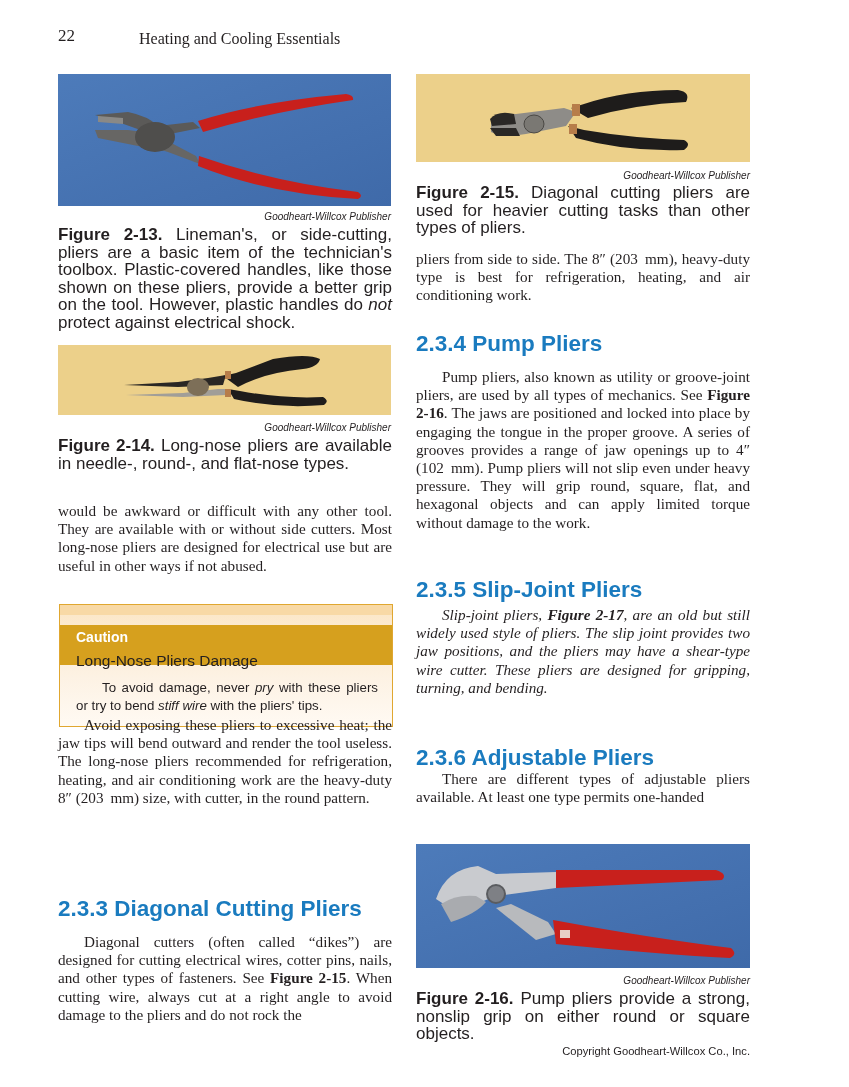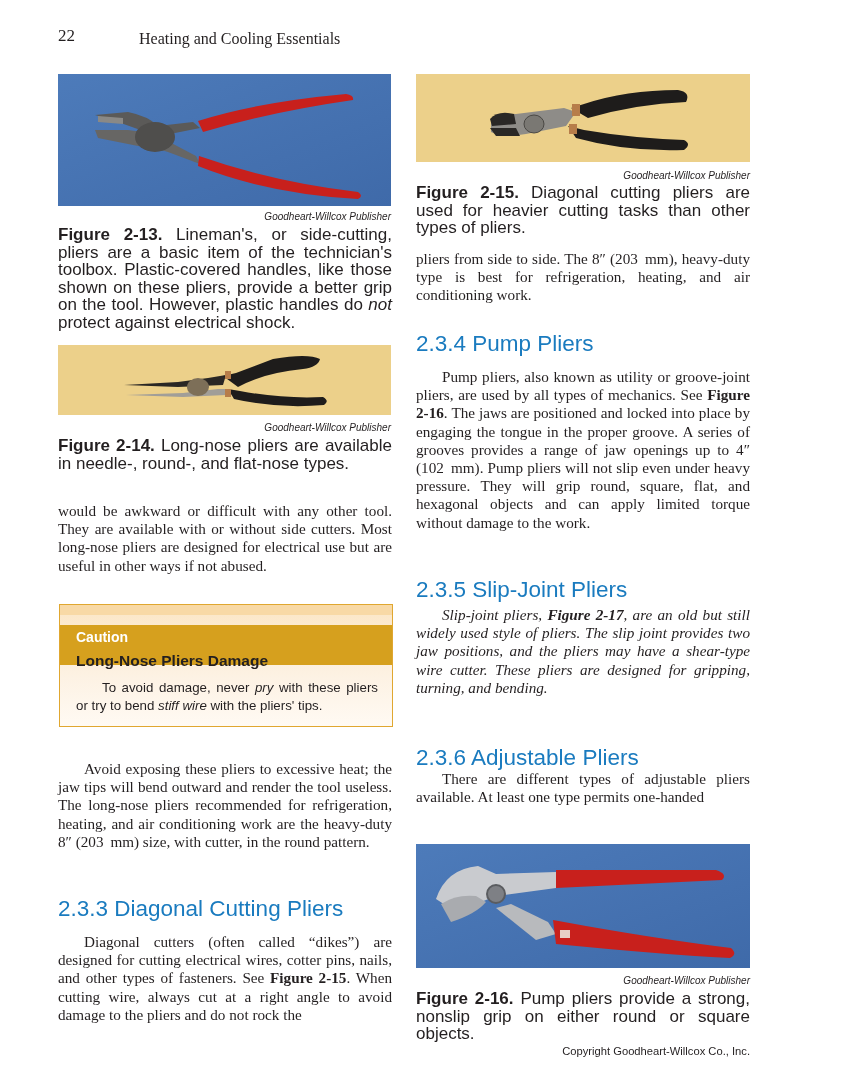--- a/index.html
+++ b/index.html
@@ -17,27 +17,27 @@
     .credit { position: absolute; font-family: "Liberation Sans", sans-serif; font-style: italic; font-size: 10px; color: #231f20; text-align: right; }
 
     .caption { position: absolute; font-family: "Liberation Sans", sans-serif; font-size: 17px; line-height: 17.6px; color: #231f20; text-align: justify; }
     .caption b { font-weight: bold; }
 
     .body-text { position: absolute; font-family: "Liberation Serif", serif; font-size: 15.2px; line-height: 18.2px; color: #231f20; text-align: justify; }
     .body-text p { text-align: justify; text-align-last: left; }
     .indent { text-indent: 26px; }
     .body-text b { font-weight: bold; }
 
-    .heading { position: absolute; font-family: "Liberation Sans", sans-serif; font-size: 22.5px; color: #1a7bbf; font-weight: normal; white-space: nowrap; }
+    .heading { position: absolute; font-family: "Liberation Sans", sans-serif; font-size: 22.5px; color: #1a7bbf; font-weight: bold; white-space: nowrap; }
 
     .caution-box { position: absolute; left: 59px; top: 604px; width: 334px; height: 123px; border: 1px solid #e0a730; background: linear-gradient(to bottom, #fbe6c6 0%, #fdf2e4 60%, #fffaf3 100%); }
     .caution-strip { position: absolute; left: 0; top: 0; width: 100%; height: 10px; background: #f8d9a6; }
     .caution-bar { position: absolute; left: 0; top: 20px; width: 100%; height: 40px; background: #d6a01e; }
     .caution-label { position: absolute; left: 16px; top: 4px; font-family: "Liberation Sans", sans-serif; font-weight: bold; font-size: 14px; color: #ffffff; }
-    .caution-title { position: absolute; left: 16px; top: 47px; font-family: "Liberation Sans", sans-serif; font-weight: bold; font-size: 15.5px; color: #231f20; }
+    .caution-title { position: absolute; left: 16px; top: 47px; font-family: "Liberation Sans", sans-serif; font-weight: normal; font-size: 15.5px; color: #231f20; }
     .caution-text { position: absolute; left: 16px; top: 74px; width: 302px; font-family: "Liberation Sans", sans-serif; font-size: 13.3px; line-height: 18px; color: #231f20; text-align: justify; text-align-last: left; text-indent: 26px; }
 
     .copyright { position: absolute; right: 99px; top: 1045px; font-family: "Liberation Sans", sans-serif; font-size: 11.2px; color: #231f20; }
   </style>
 </head>
 <body>
 
 <div class="abs page-num">22</div>
 <div class="abs running-head">Heating and Cooling Essentials</div>
 
@@ -86,21 +86,21 @@
 
 <div class="caution-box">
   <div class="caution-strip"></div>
   <div class="caution-bar">
     <span class="caution-label">Caution</span>
   </div>
   <div class="caution-title">Long-Nose Pliers Damage</div>
   <div class="caution-text"><span>To avoid damage, never </span><i>pry</i><span> with these pliers or try to bend </span><i>stiff wire</i><span> with the pliers' tips.</span></div>
 </div>
 
-<div class="body-text" style="left:58px; top:760px; width:334px;">
+<div class="body-text" style="left:58px; top:716px; width:334px;">
   <p class="indent">Avoid exposing these pliers to excessive heat; the jaw tips will bend outward and render the tool useless. The long-nose pliers recommended for refrigeration, heating, and air conditioning work are the heavy-duty 8″ (203  mm) size, with cutter, in the round pattern.</p>
 </div>
 
 <div class="heading" style="left:58px; top:896px;">2.3.3 Diagonal Cutting Pliers</div>
 <div class="body-text" style="left:58px; top:933px; width:334px;">
   <p class="indent"><span>Diagonal cutters (often called “dikes”) are designed for cutting electrical wires, cotter pins, nails, and other types of fasteners. See </span><b>Figure 2-15</b><span>. When cutting wire, always cut at a right angle to avoid damage to the pliers and do not rock the</span></p>
 </div>
 
 <div class="photo" style="left:416px; top:74px; width:334px; height:88px;">
   <svg viewBox="0 0 334 88" preserveAspectRatio="none">

